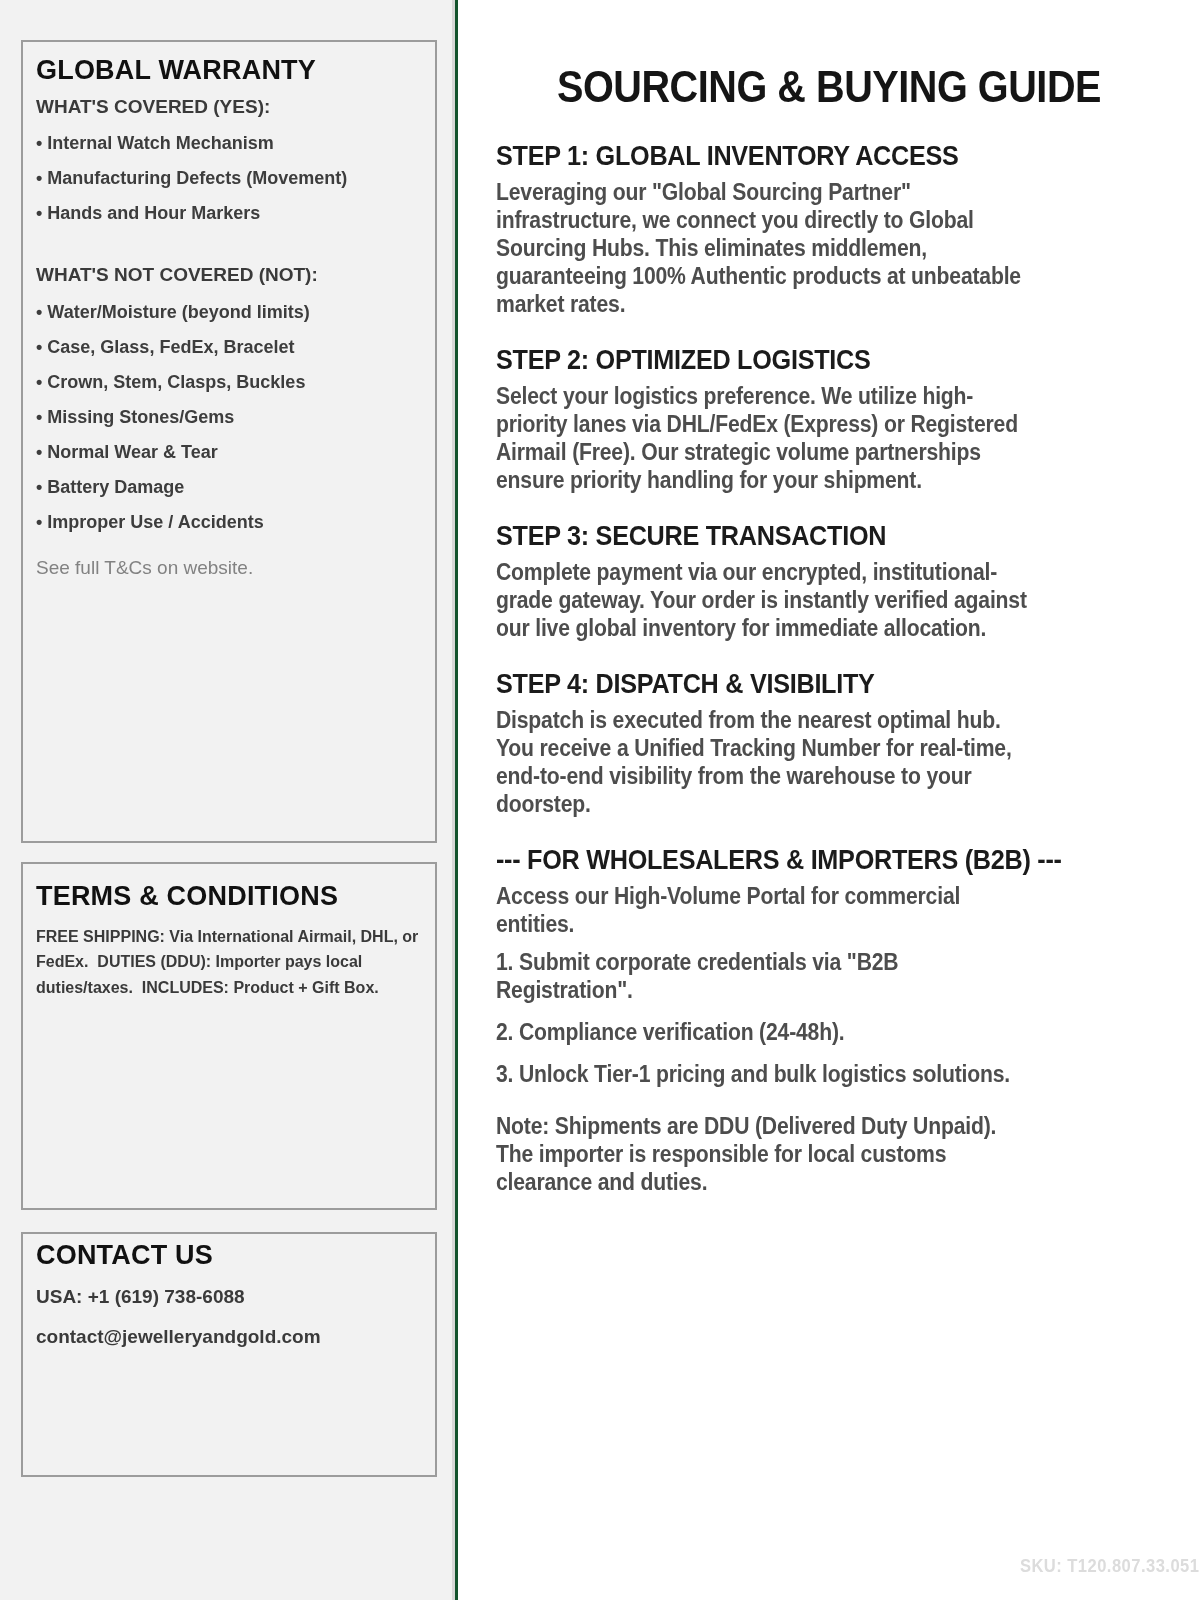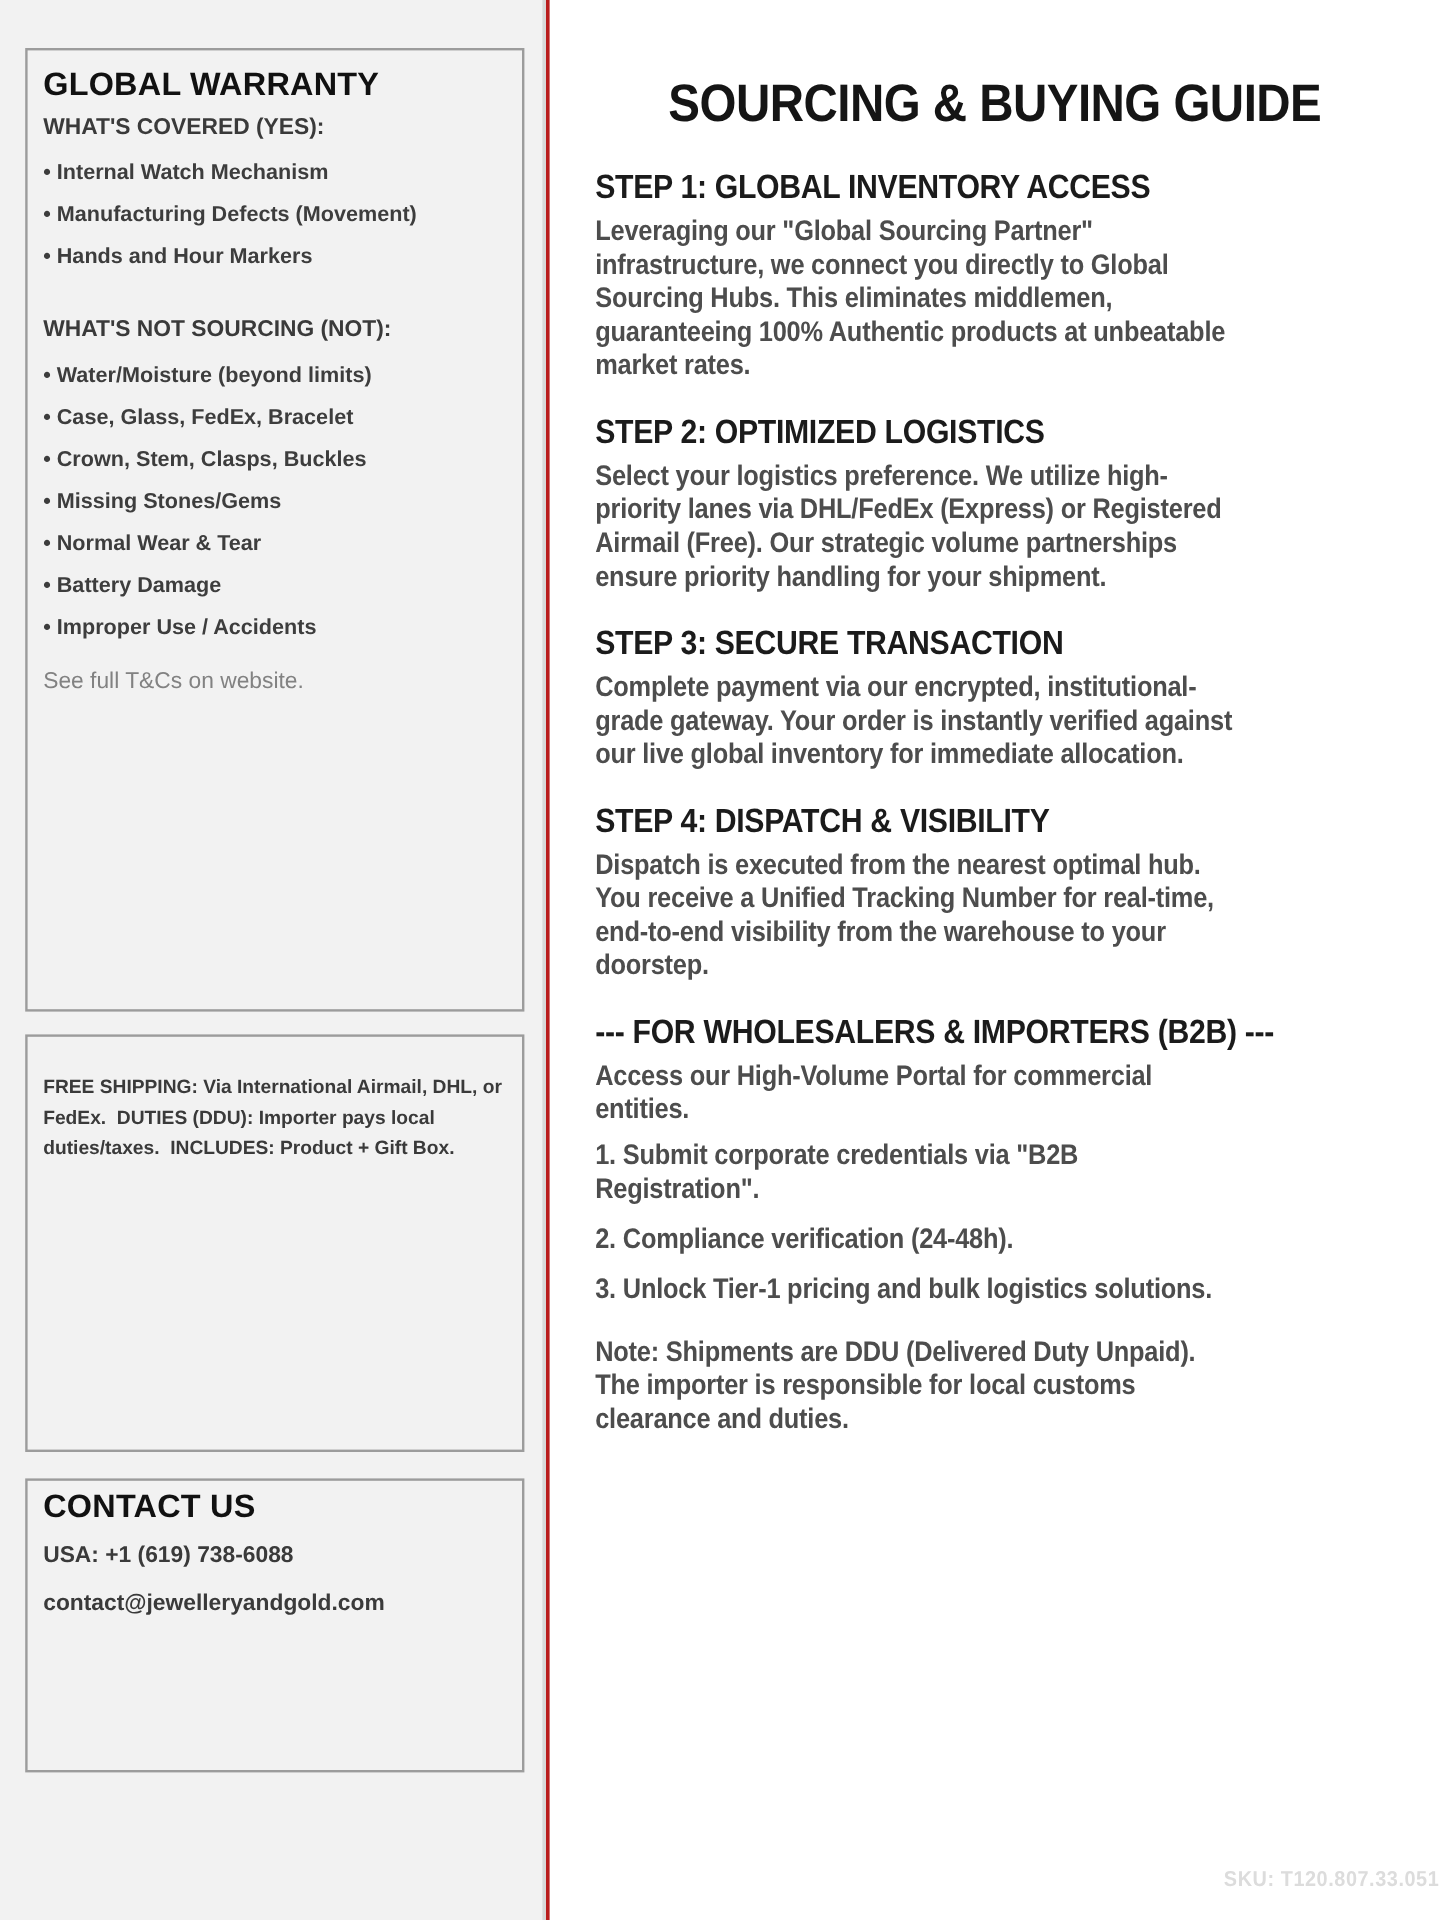--- a/index.html
+++ b/index.html
@@ -2,21 +2,21 @@
 <html><head>
 <meta charset="utf-8">
 <style>
   * { margin: 0; padding: 0; box-sizing: border-box; }
   html, body { background: #ffffff; }
   body { font-family: "Liberation Sans", sans-serif; }
   .page {
     position: relative;
     width: 1200px;
     height: 1600px;
-    background: #b91c1c;
+    background: #14532d;
     overflow: hidden;
   }
   
   .sidebar {
     position: absolute;
     left: 0; top: 0;
     width: 455px; height: 1600px;
     background: #f2f2f2;
     border-right: 3px solid #d8d8d8;
   }
@@ -140,34 +140,35 @@
   <aside class="sidebar">
 
     <section class="panel panel-warranty">
       <h2>GLOBAL WARRANTY</h2>
       <div class="subhead">WHAT'S COVERED (YES):</div>
       <ul class="blist">
         <li>Internal Watch Mechanism</li>
         <li>Manufacturing Defects (Movement)</li>
         <li>Hands and Hour Markers</li>
       </ul>
-      <div class="subhead gap-top">WHAT'S NOT SOURCING (NOT):</div>
+      <div class="subhead gap-top">WHAT'S NOT COVERED (NOT):</div>
       <ul class="blist">
         <li>Water/Moisture (beyond limits)</li>
         <li>Case, Glass, FedEx, Bracelet</li>
         <li>Crown, Stem, Clasps, Buckles</li>
         <li>Missing Stones/Gems</li>
         <li>Normal Wear &amp; Tear</li>
         <li>Battery Damage</li>
         <li>Improper Use / Accidents</li>
       </ul>
       <p class="footnote">See full T&amp;Cs on website.</p>
     </section>
 
     <section class="panel panel-terms">
+      <h2>TERMS &amp; CONDITIONS</h2>
       <p class="terms-body">FREE SHIPPING: Via International Airmail, DHL, or FedEx.&nbsp; DUTIES (DDU): Importer pays local duties/taxes.&nbsp; INCLUDES: Product + Gift Box.</p>
     </section>
 
     <section class="panel panel-contact">
       <h2>CONTACT US</h2>
       <p class="contact-line first">USA: +1 (619) 738-6088</p>
       <p class="contact-line">contact@jewelleryandgold.com</p>
     </section>
 
   </aside>

